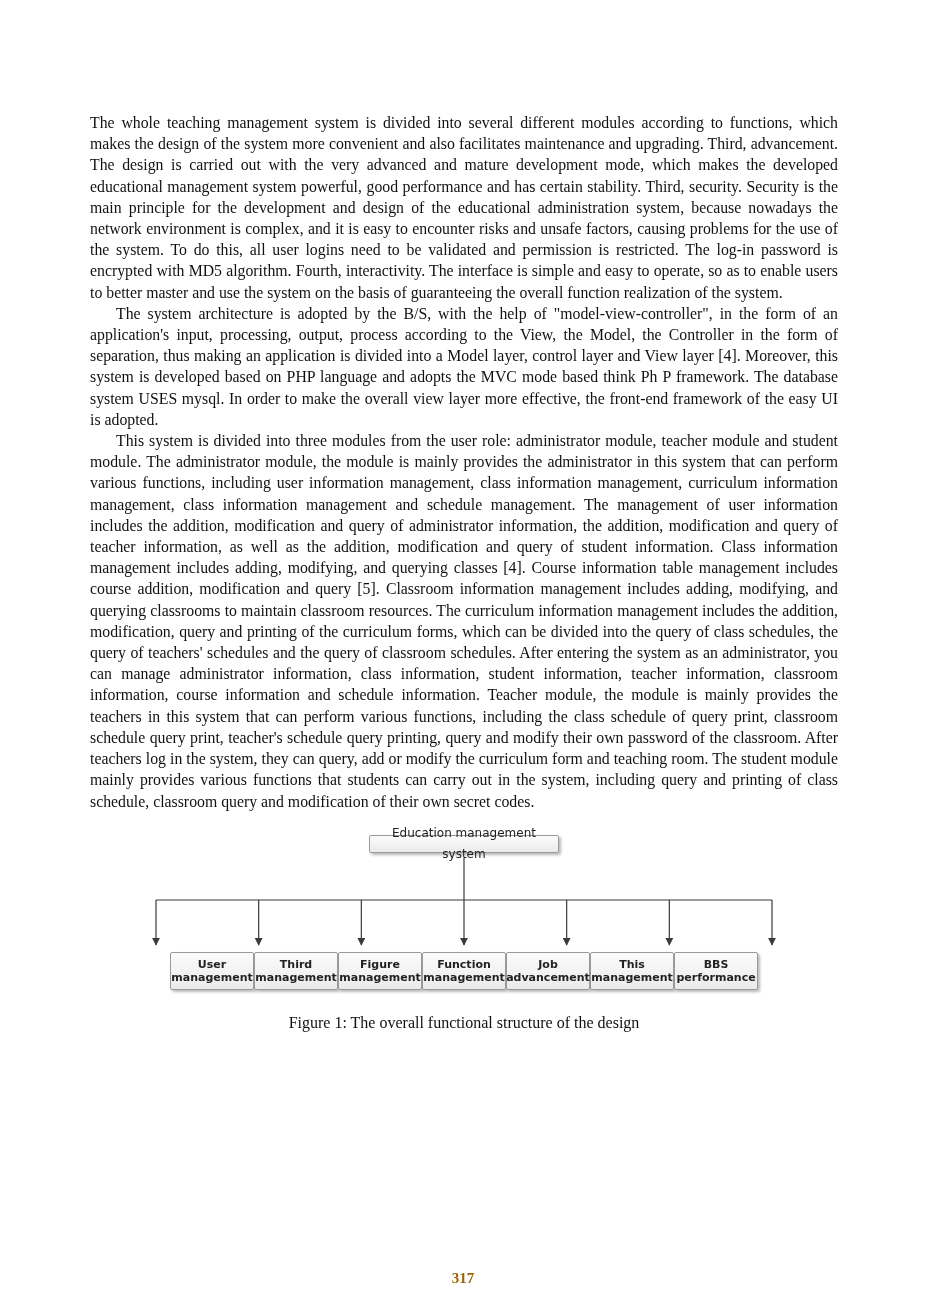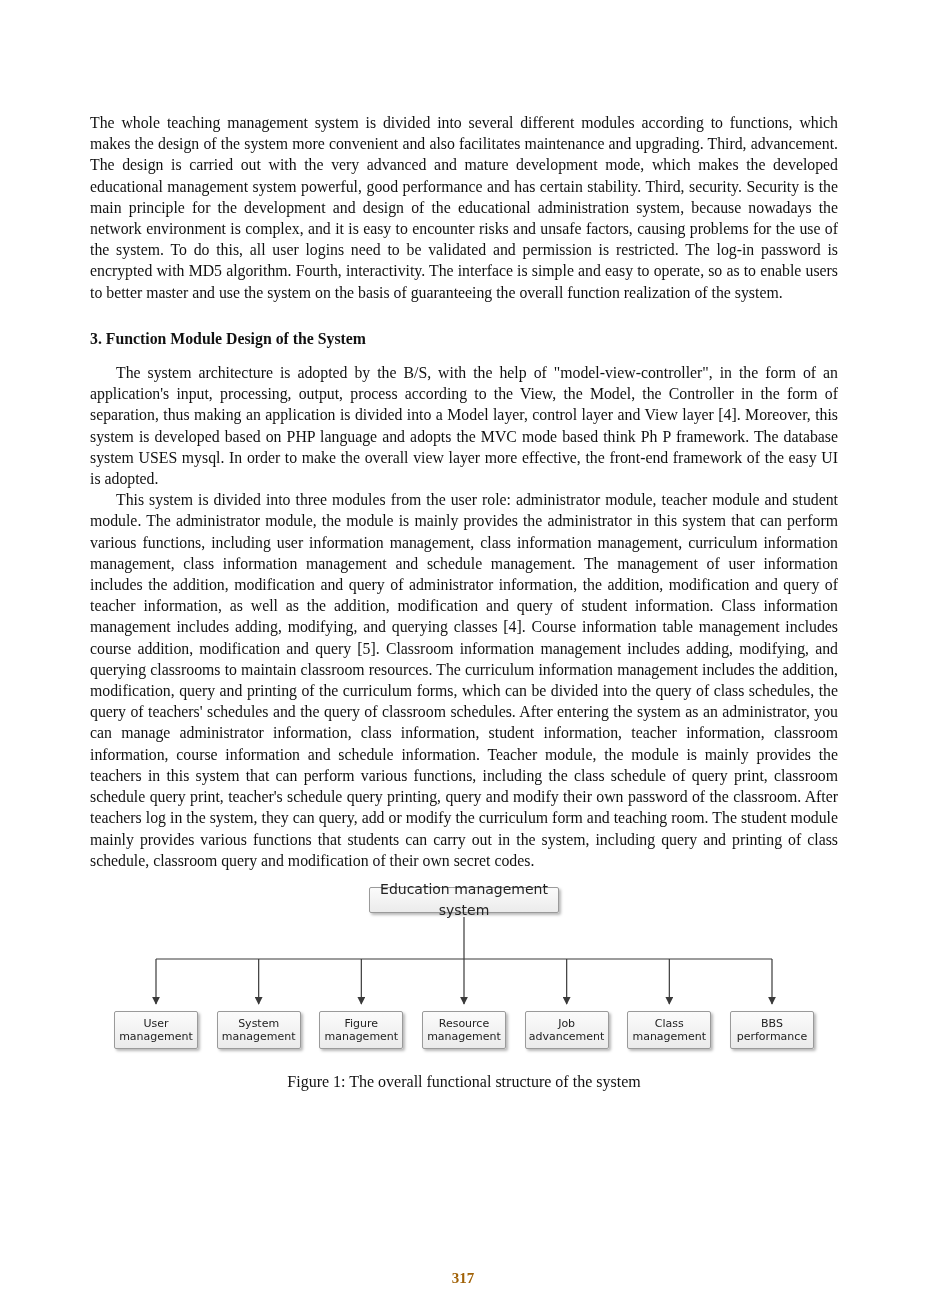--- a/index.html
+++ b/index.html
@@ -48,30 +48,31 @@
     display: flex;
     align-items: center;
     justify-content: center;
     text-align: center;
     color: #222222;
   }
   .root-node {
     position: absolute;
     left: 50%;
     transform: translateX(-50%);
-    top: 4px;
+    top: 11px;
     width: 190px;
-    height: 26px;
-    font-size: 14px;
+    height: 18px;
+    font-size: 12px;
   }
   .children-row {
     position: absolute;
     left: 0; right: 0; top: 128px;
     display: flex;
-    justify-content: space-between;
+    justify-content: center;
+    font-weight: bold;
   }
   .child-node {
     width: 84px;
     height: 38px;
     font-size: 11px;
     line-height: 13px;
     padding: 2px;
   }
   .figure-caption {
     text-align: center;
@@ -89,21 +90,20 @@
     color: #a16207;
   }
 </style>
 </head>
 <body>
 
 <div class="page">
 
   <p class="body-text">The whole teaching management system is divided into several different modules according to functions, which makes the design of the system more convenient and also facilitates maintenance and upgrading. Third, advancement. The design is carried out with the very advanced and mature development mode, which makes the developed educational management system powerful, good performance and has certain stability. Third, security. Security is the main principle for the development and design of the educational administration system, because nowadays the network environment is complex, and it is easy to encounter risks and unsafe factors, causing problems for the use of the system. To do this, all user logins need to be validated and permission is restricted. The log-in password is encrypted with MD5 algorithm. Fourth, interactivity. The interface is simple and easy to operate, so as to enable users to better master and use the system on the basis of guaranteeing the overall function realization of the system.</p>
 
-  <h3 class="section-heading">3. Function Module Design of the System</h3>
 
   <p class="body-text indent">The system architecture is adopted by the B/S, with the help of "model-view-controller", in the form of an application's input, processing, output, process according to the View, the Model, the Controller in the form of separation, thus making an application is divided into a Model layer, control layer and View layer [4]. Moreover, this system is developed based on PHP language and adopts the MVC mode based think Ph P framework. The database system USES mysql. In order to make the overall view layer more effective, the front-end framework of the easy UI is adopted.</p>
 
   <p class="body-text indent">This system is divided into three modules from the user role: administrator module, teacher module and student module. The administrator module, the module is mainly provides the administrator in this system that can perform various functions, including user information management, class information management, curriculum information management, class information management and schedule management. The management of user information includes the addition, modification and query of administrator information, the addition, modification and query of teacher information, as well as the addition, modification and query of student information. Class information management includes adding, modifying, and querying classes [4]. Course information table management includes course addition, modification and query [5]. Classroom information management includes adding, modifying, and querying classrooms to maintain classroom resources. The curriculum information management includes the addition, modification, query and printing of the curriculum forms, which can be divided into the query of class schedules, the query of teachers' schedules and the query of classroom schedules. After entering the system as an administrator, you can manage administrator information, class information, student information, teacher information, classroom information, course information and schedule information. Teacher module, the module is mainly provides the teachers in this system that can perform various functions, including the class schedule of query print, classroom schedule query print, teacher's schedule query printing, query and modify their own password of the classroom. After teachers log in the system, they can query, add or modify the curriculum form and teaching room. The student module mainly provides various functions that students can carry out in the system, including query and printing of class schedule, classroom query and modification of their own secret codes.</p>
 
 
   <figure class="figure-block" style="margin-left:0;margin-right:0;">
     <div class="diagram">
 
       <svg class="connectors" width="700" height="166" viewBox="0 0 700 166">
@@ -122,28 +122,28 @@
           <line x1="452.67" y1="76" x2="452.67" y2="121" marker-end="url(#arrowhead)"></line>
           <line x1="555.33" y1="76" x2="555.33" y2="121" marker-end="url(#arrowhead)"></line>
           <line x1="658" y1="76" x2="658" y2="121" marker-end="url(#arrowhead)"></line>
         </g>
       </svg>
 
       <div class="node root-node">Education management system</div>
 
       <div class="children-row">
         <div class="node child-node">User management</div>
-        <div class="node child-node">System management</div>
+        <div class="node child-node">Third management</div>
         <div class="node child-node">Figure management</div>
-        <div class="node child-node">Resource management</div>
+        <div class="node child-node">Function management</div>
         <div class="node child-node">Job advancement</div>
-        <div class="node child-node">Class management</div>
+        <div class="node child-node">This management</div>
         <div class="node child-node">BBS performance</div>
       </div>
 
     </div>
 
-    <figcaption class="figure-caption">Figure 1: The overall functional structure of the system</figcaption>
+    <figcaption class="figure-caption">Figure 1: The overall functional structure of the design</figcaption>
   </figure>
 
   <div class="page-number">317</div>
 
 </div>
 
 </body></html>

